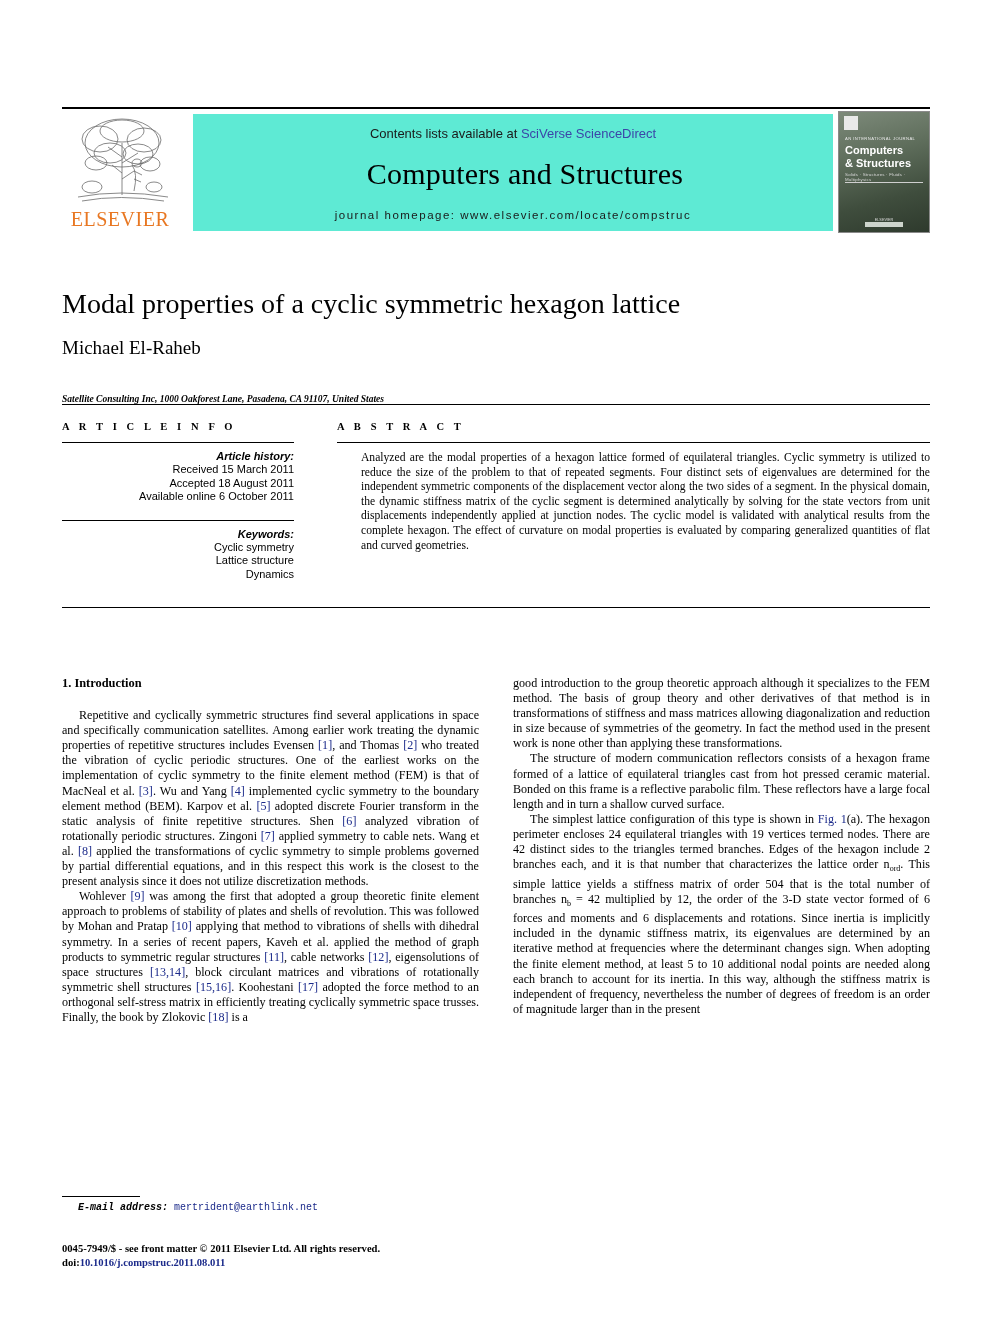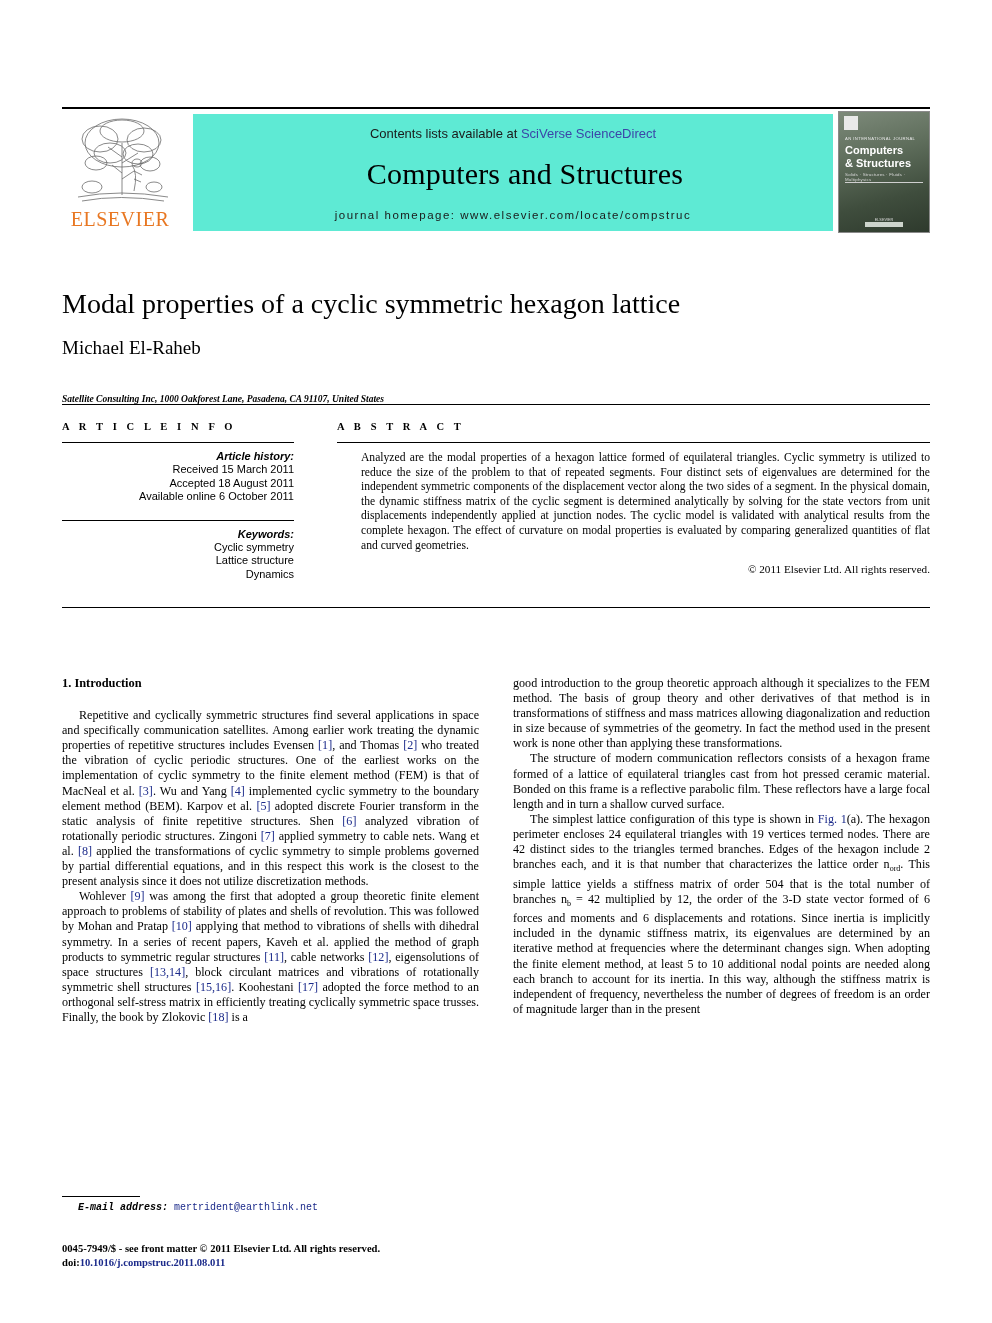--- a/index.html
+++ b/index.html
@@ -392,21 +392,20 @@
     <div class="info-line it">Keywords:</div>
     <div class="info-line">Cyclic symmetry</div>
     <div class="info-line">Lattice structure</div>
     <div class="info-line">Dynamics</div>
   </div>
 
   <div class="abs-col">
     <div class="sec-head">A B S T R A C T</div>
     <div class="abs-hr"></div>
     <div class="abs-body">Analyzed are the modal properties of a hexagon lattice formed of equilateral triangles. Cyclic symmetry is utilized to reduce the size of the problem to that of repeated segments. Four distinct sets of eigenvalues are determined for the independent symmetric components of the displacement vector along the two sides of a segment. In the physical domain, the dynamic stiffness matrix of the cyclic segment is determined analytically by solving for the state vectors from unit displacements independently applied at junction nodes. The cyclic model is validated with analytical results from the complete hexagon. The effect of curvature on modal properties is evaluated by comparing generalized quantities of flat and curved geometries.</div>
-    <div class="abs-copy">© 2011 Elsevier Ltd. All rights reserved.</div>
   </div>
 
   <div class="band-rule-bottom"></div>
 
   <div class="col col-left">
     <div class="sec-title">1. Introduction</div>
     <p>Repetitive and cyclically symmetric structures find several applications in space and specifically communication satellites. Among earlier work treating the dynamic properties of repetitive structures includes Evensen <span class="ref">[1]</span>, and Thomas <span class="ref">[2]</span> who treated the vibration of cyclic periodic structures. One of the earliest works on the implementation of cyclic symmetry to the finite element method (FEM) is that of MacNeal et al. <span class="ref">[3]</span>. Wu and Yang <span class="ref">[4]</span> implemented cyclic symmetry to the boundary element method (BEM). Karpov et al. <span class="ref">[5]</span> adopted discrete Fourier transform in the static analysis of finite repetitive structures. Shen <span class="ref">[6]</span> analyzed vibration of rotationally periodic structures. Zingoni <span class="ref">[7]</span> applied symmetry to cable nets. Wang et al. <span class="ref">[8]</span> applied the transformations of cyclic symmetry to simple problems governed by partial differential equations, and in this respect this work is the closest to the present analysis since it does not utilize discretization methods.</p>
     <p>Wohlever <span class="ref">[9]</span> was among the first that adopted a group theoretic finite element approach to problems of stability of plates and shells of revolution. This was followed by Mohan and Pratap <span class="ref">[10]</span> applying that method to vibrations of shells with dihedral symmetry. In a series of recent papers, Kaveh et al. applied the method of graph products to symmetric regular structures <span class="ref">[11]</span>, cable networks <span class="ref">[12]</span>, eigensolutions of space structures <span class="ref">[13,14]</span>, block circulant matrices and vibrations of rotationally symmetric shell structures <span class="ref">[15,16]</span>. Koohestani <span class="ref">[17]</span> adopted the force method to an orthogonal self-stress matrix in efficiently treating cyclically symmetric space trusses. Finally, the book by Zlokovic <span class="ref">[18]</span> is a</p>
   </div>
 

